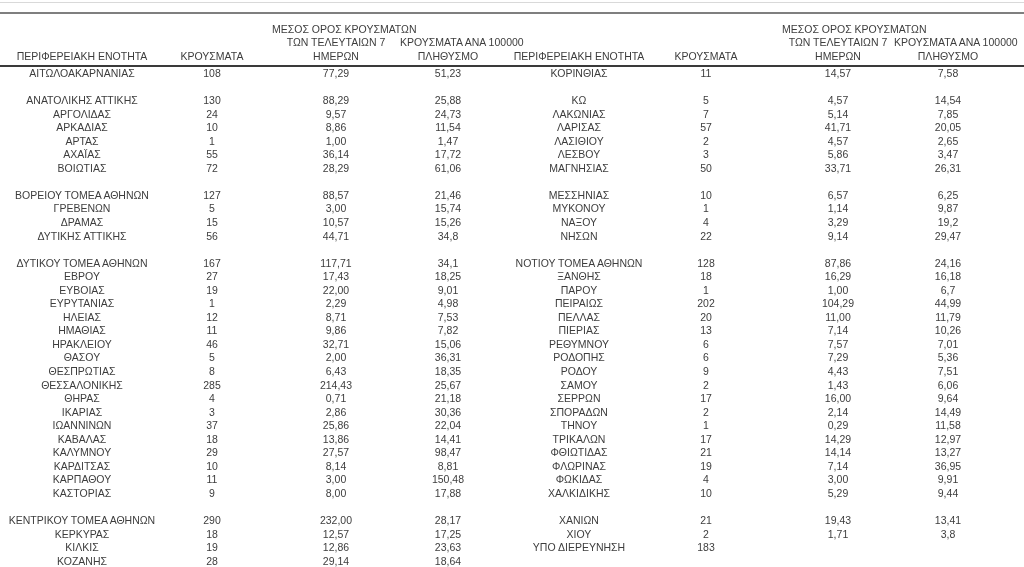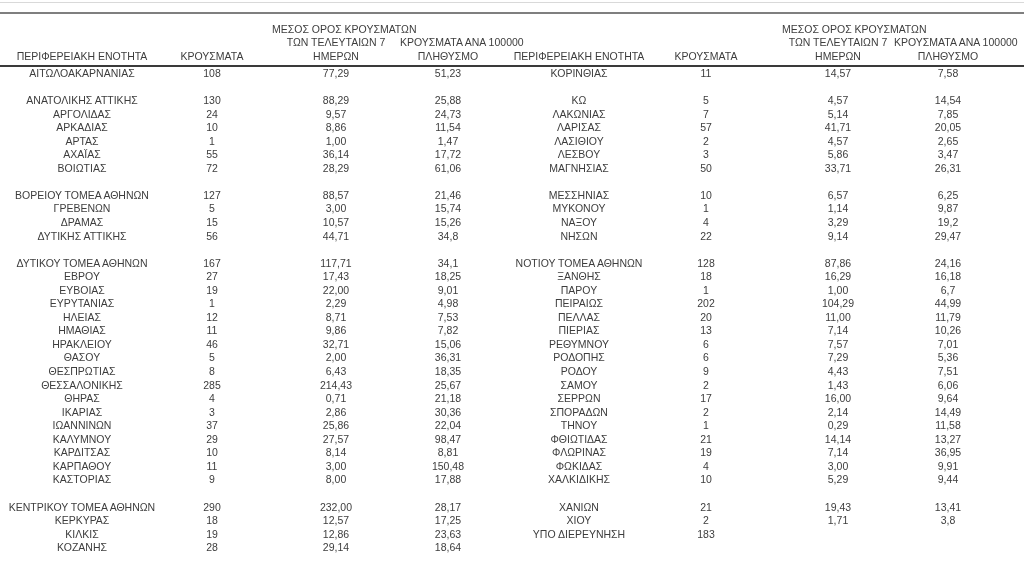--- a/index.html
+++ b/index.html
@@ -370,20 +370,30 @@
         <td>ΙΩΑΝΝΙΝΩΝ</td>
         <td>37</td>
         <td>25,86</td>
         <td>22,04</td>
         <td>ΤΗΝΟΥ</td>
         <td>1</td>
         <td>0,29</td>
         <td>11,58</td>
       </tr>
       <tr>
+        <td>ΚΑΒΑΛΑΣ</td>
+        <td>18</td>
+        <td>13,86</td>
+        <td>14,41</td>
+        <td>ΤΡΙΚΑΛΩΝ</td>
+        <td>17</td>
+        <td>14,29</td>
+        <td>12,97</td>
+      </tr>
+      <tr>
         <td>ΚΑΛΥΜΝΟΥ</td>
         <td>29</td>
         <td>27,57</td>
         <td>98,47</td>
         <td>ΦΘΙΩΤΙΔΑΣ</td>
         <td>21</td>
         <td>14,14</td>
         <td>13,27</td>
       </tr>
       <tr>

